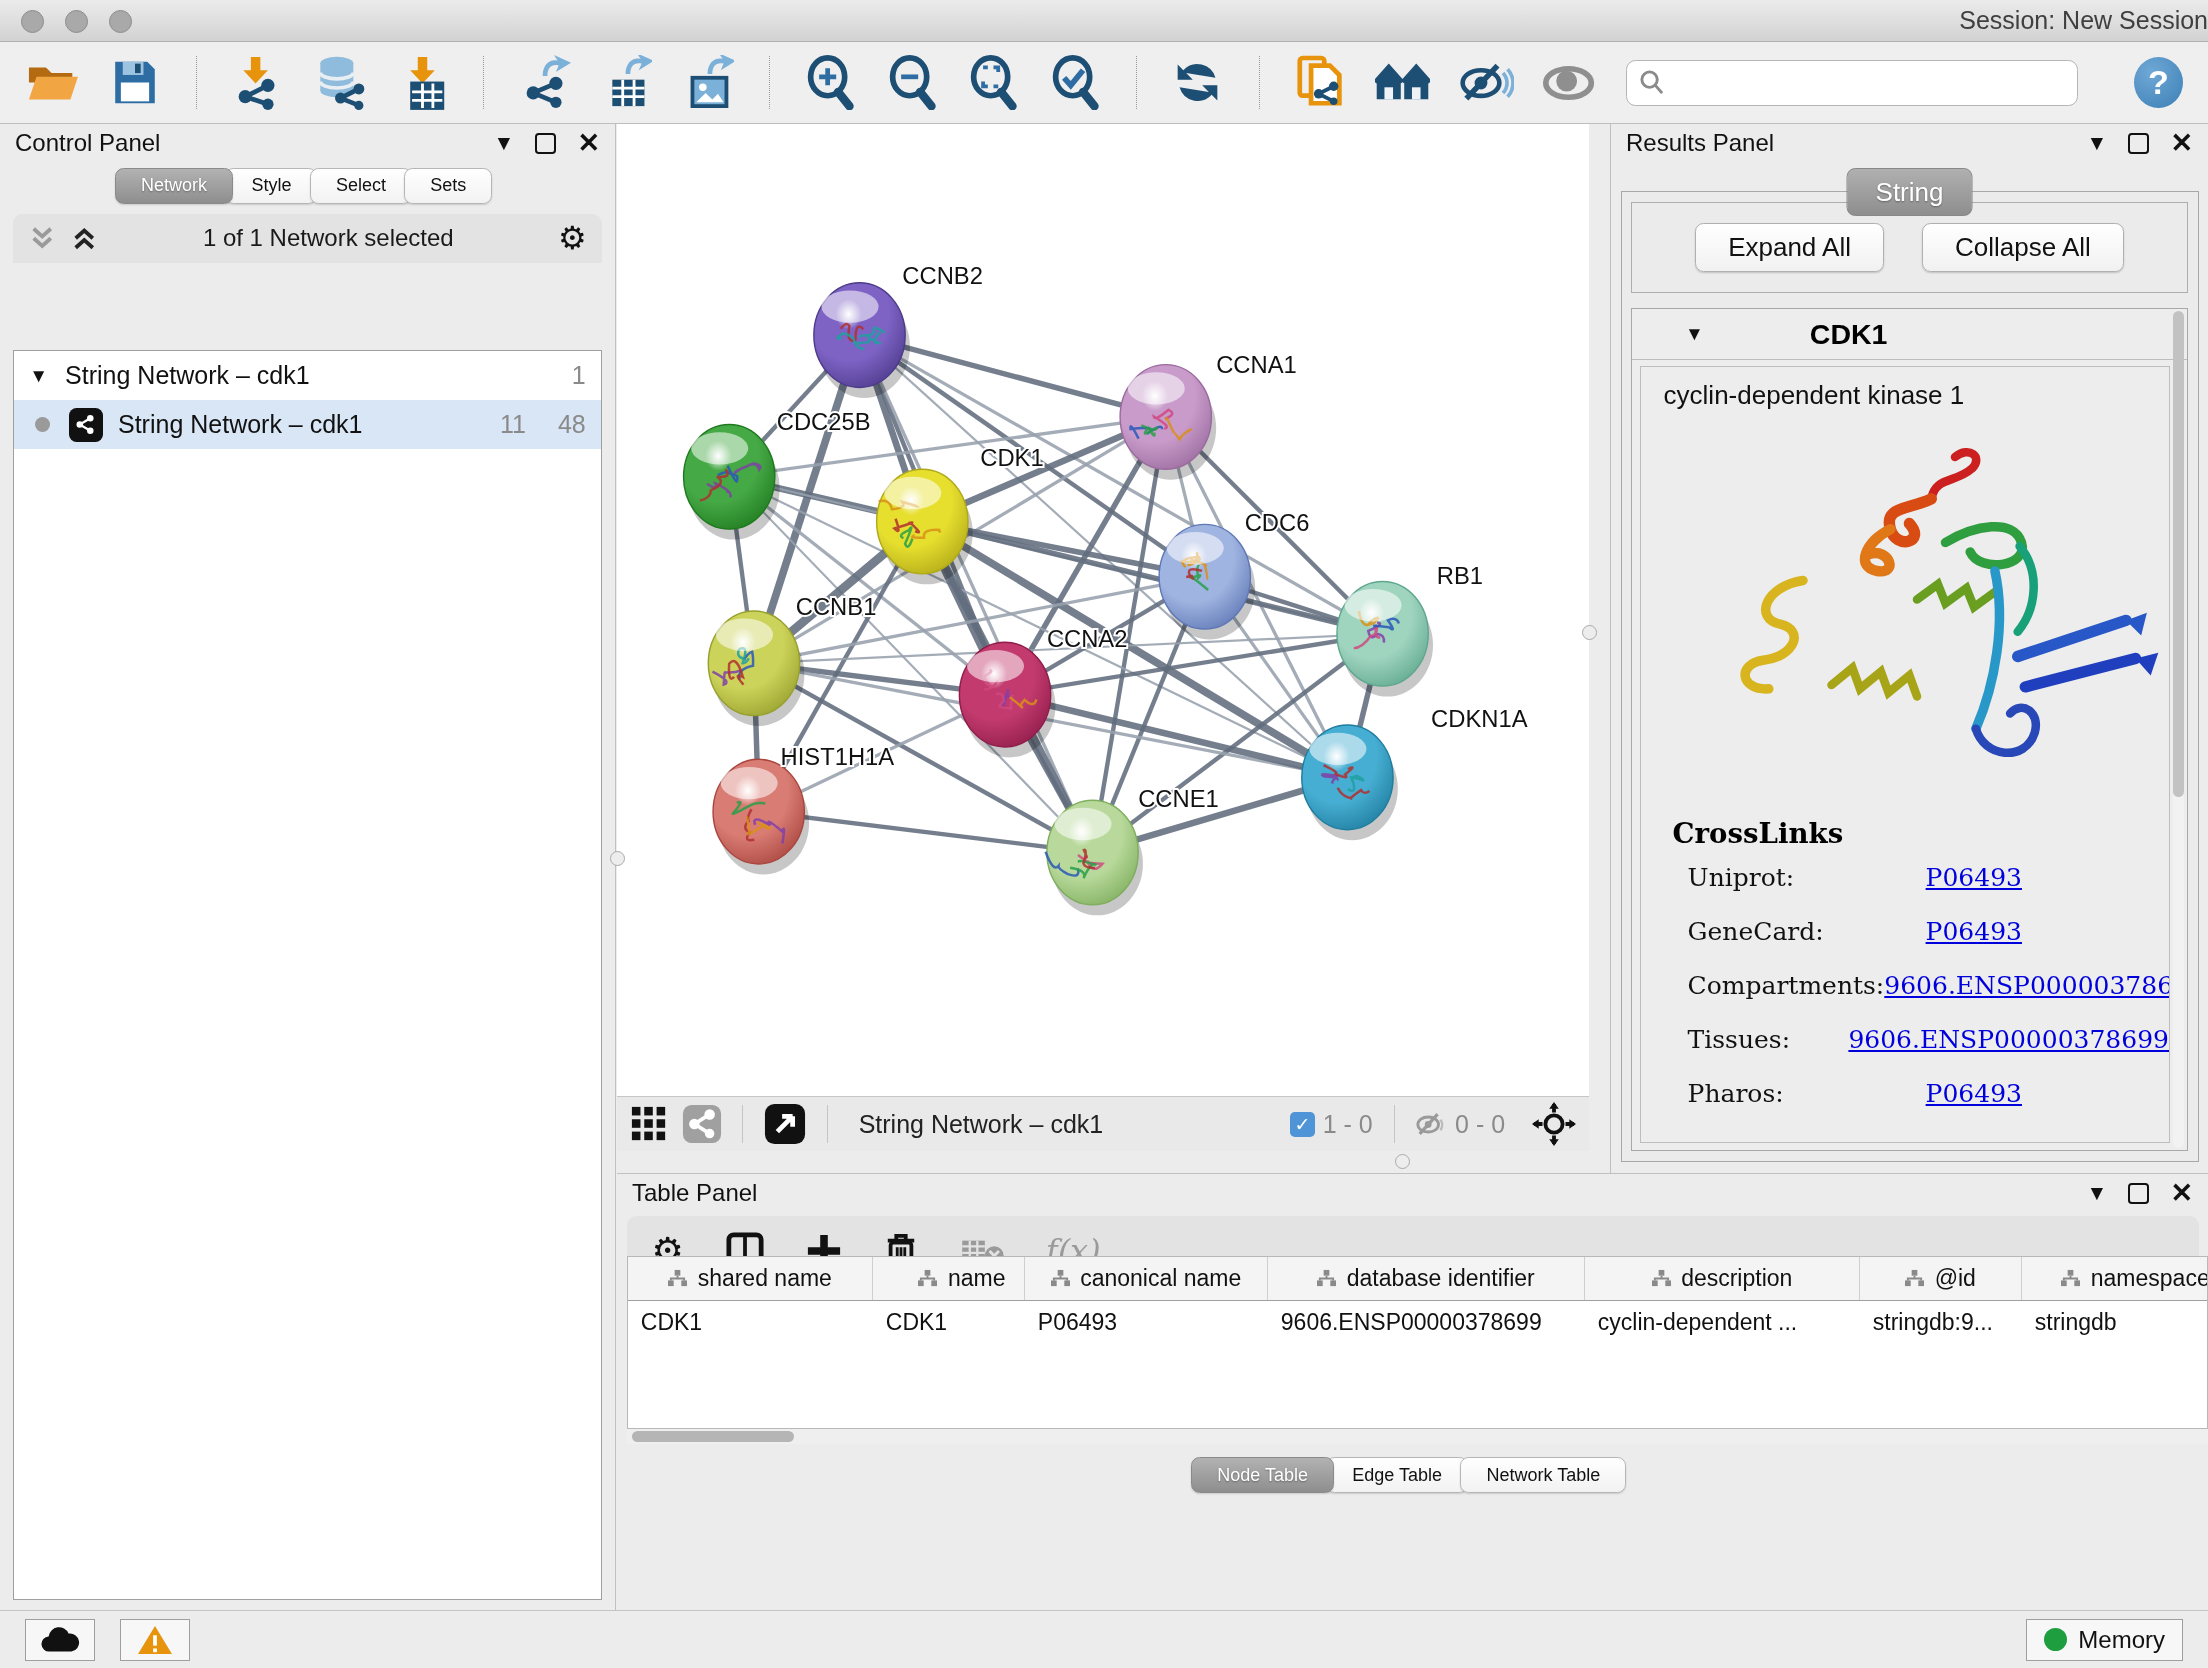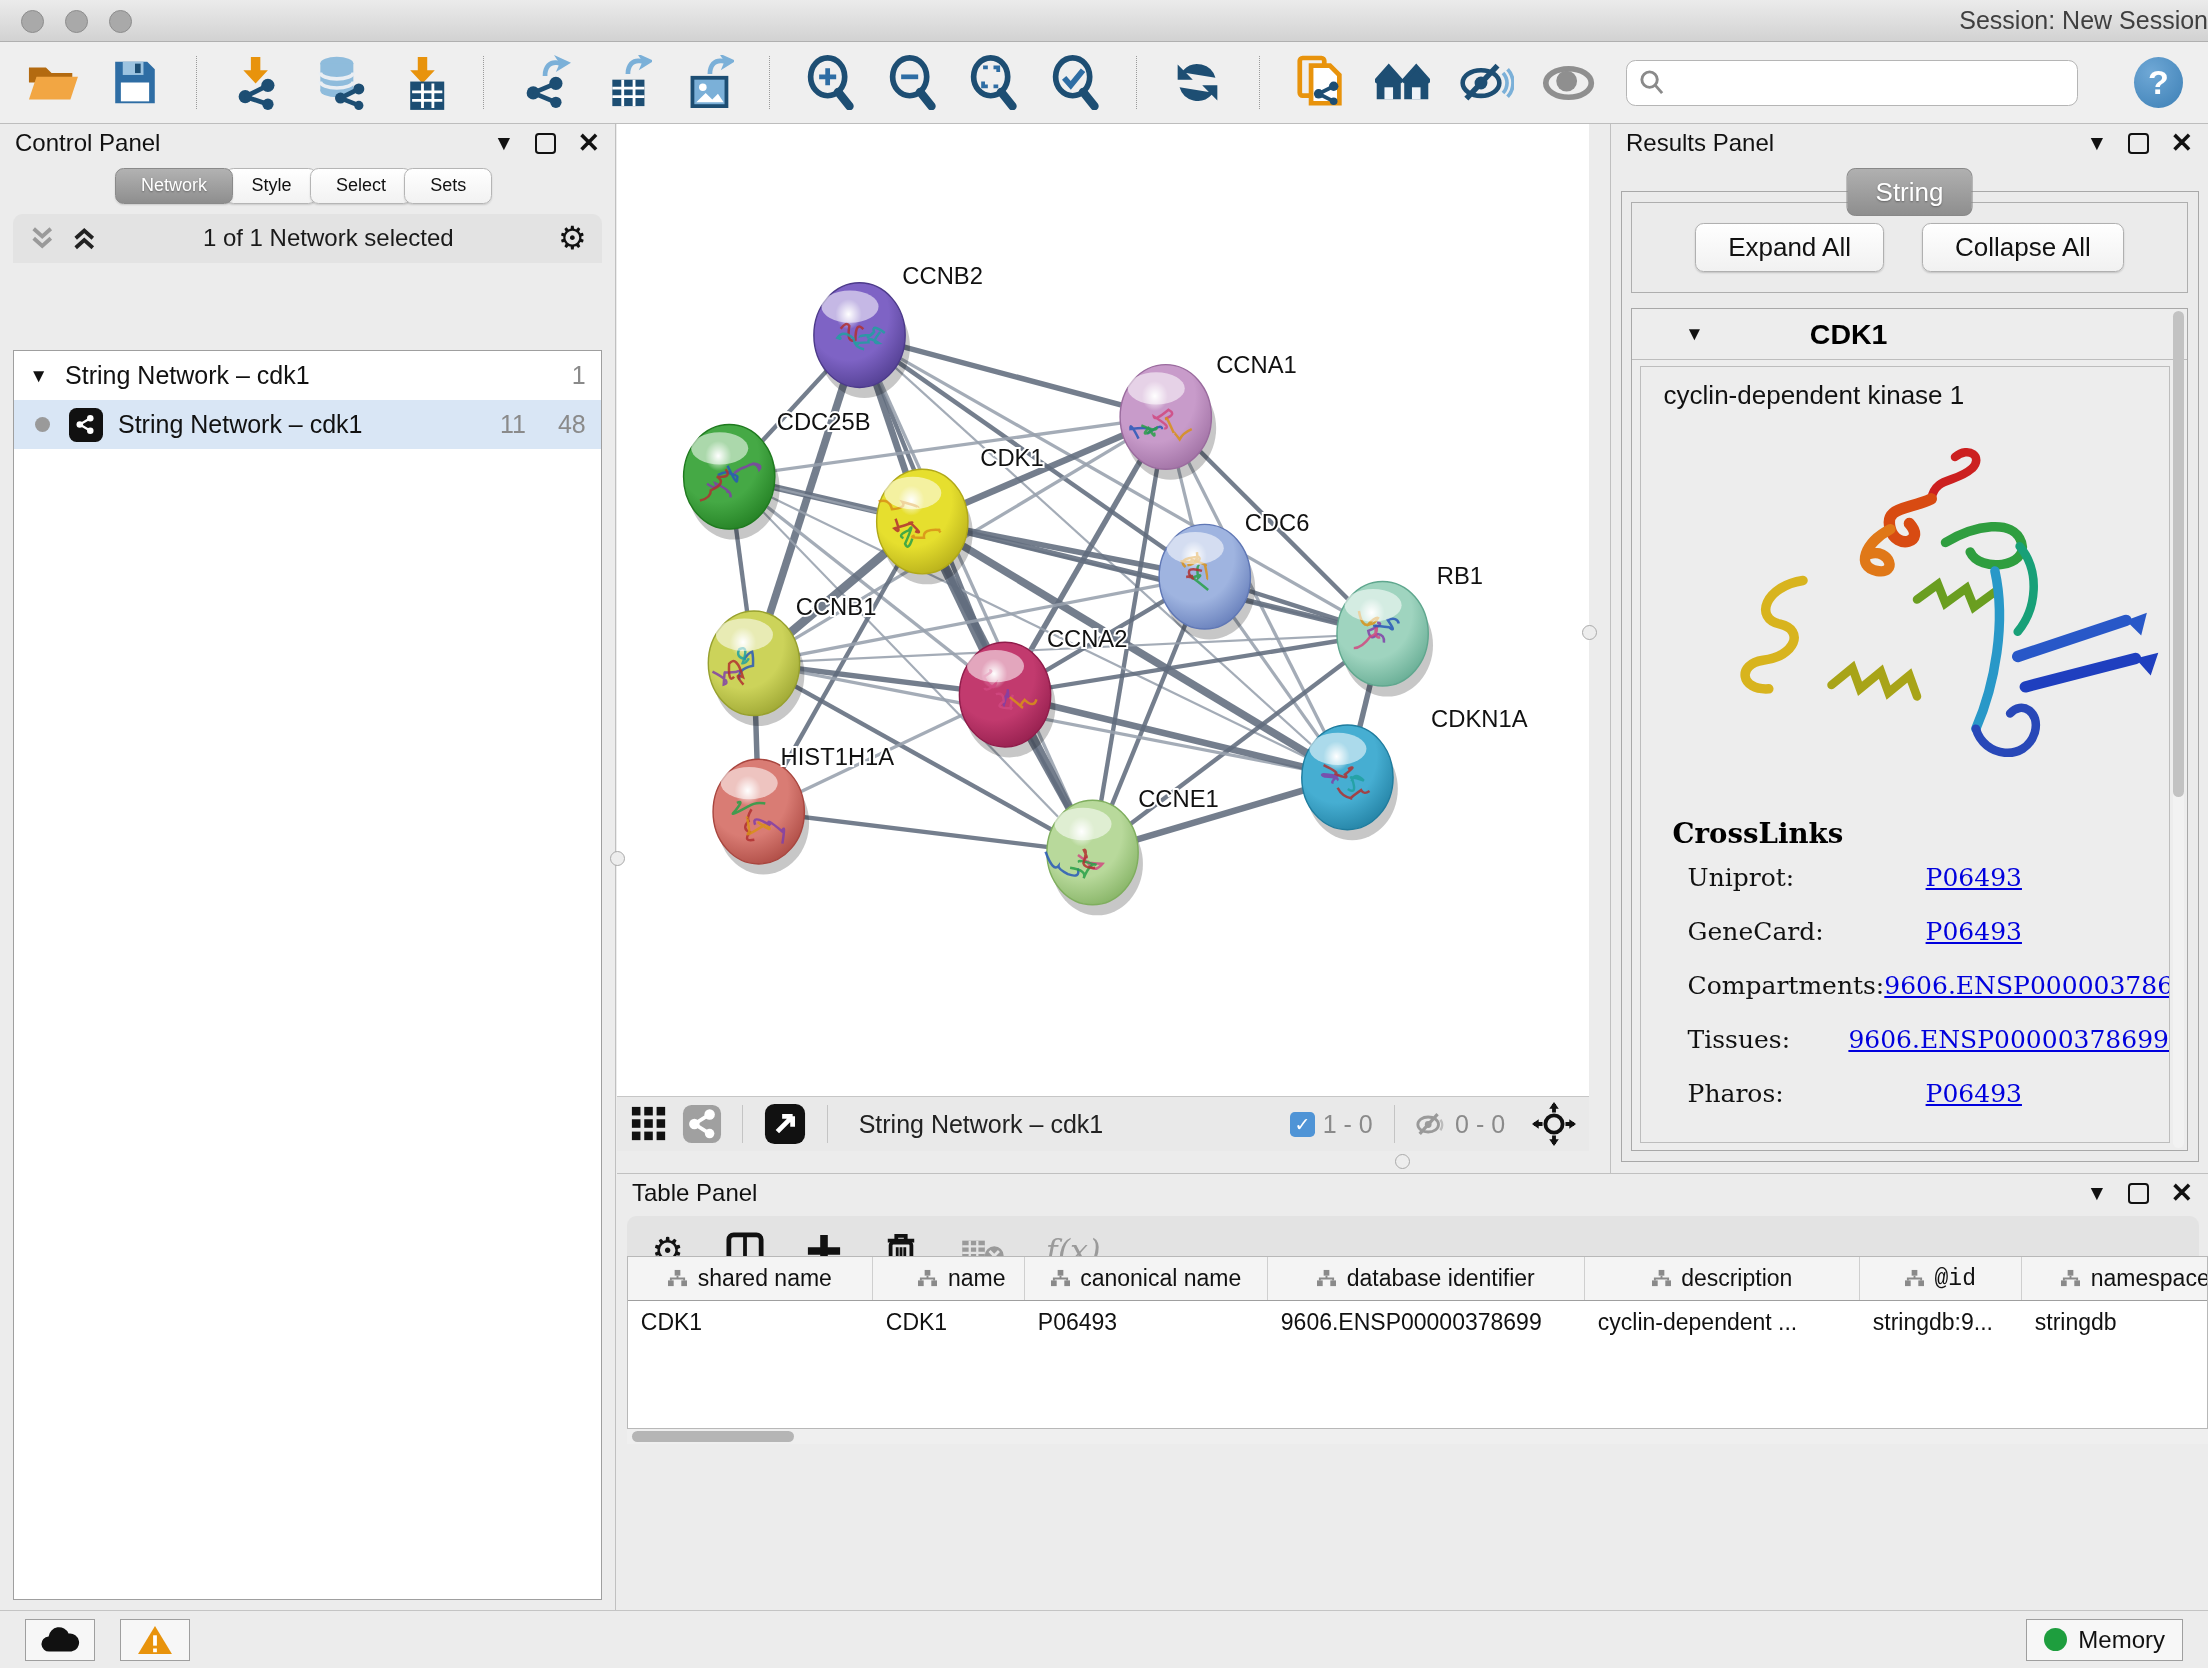--- a/index.html
+++ b/index.html
@@ -774,21 +774,21 @@
         </div>
         <div class="th" style="width: 275px;">
           <svg width="21" height="19" viewBox="0 0 22 20">
             <rect x="8" y="1" width="6" height="6" fill="#8a8a8a"></rect>
             <rect x="1" y="12" width="6" height="6" fill="#8a8a8a"></rect>
             <rect x="15" y="12" width="6" height="6" fill="#8a8a8a"></rect>
             <path d="M11 7 v3 M4 12 v-2 h14 v2" stroke="#8a8a8a" stroke-width="2" fill="none"></path>
           </svg>
           <span>description</span>
         </div>
-        <div class="th" style="width: 162px; font-family: Liberation Mono, monospace;">
+        <div class="th" style="width: 162px;">
           <svg width="21" height="19" viewBox="0 0 22 20">
             <rect x="8" y="1" width="6" height="6" fill="#8a8a8a"></rect>
             <rect x="1" y="12" width="6" height="6" fill="#8a8a8a"></rect>
             <rect x="15" y="12" width="6" height="6" fill="#8a8a8a"></rect>
             <path d="M11 7 v3 M4 12 v-2 h14 v2" stroke="#8a8a8a" stroke-width="2" fill="none"></path>
           </svg>
           <span>@id</span>
         </div>
         <div class="th" style="width: 228px;">
           <svg width="21" height="19" viewBox="0 0 22 20">
@@ -806,20 +806,25 @@
         <div class="td" style="width: 243px;">P06493</div>
         <div class="td" style="width: 317px;">9606.ENSP00000378699</div>
         <div class="td" style="width: 275px;">cyclin-dependent ...</div>
         <div class="td" style="width: 162px;">stringdb:9...</div>
         <div class="td" style="width: 228px;">stringdb</div>
       </div>
   </div>
   <div id="tbl-hscroll">
       <div class="thumb"></div>
     </div>
+  <div id="tbl-tabs">
+      <div class="tabbtn active">Node Table</div>
+      <div class="tabbtn">Edge Table</div>
+      <div class="tabbtn">Network Table</div>
+    </div>
 </div>
 
 <div id="statusbar" class="abs">
   <div class="sbtn">
     <svg width="40" height="28.5" viewBox="0 0 42 30">
       <path d="M10 28 a8 8 0 0 1 -1 -16 a11 11 0 0 1 21 -3 a8 8 0 0 1 3 19 Z" fill="#111"></path>
     </svg>
   </div>
   <div class="sbtn">
     <svg width="38" height="32" viewBox="0 0 40 34">

